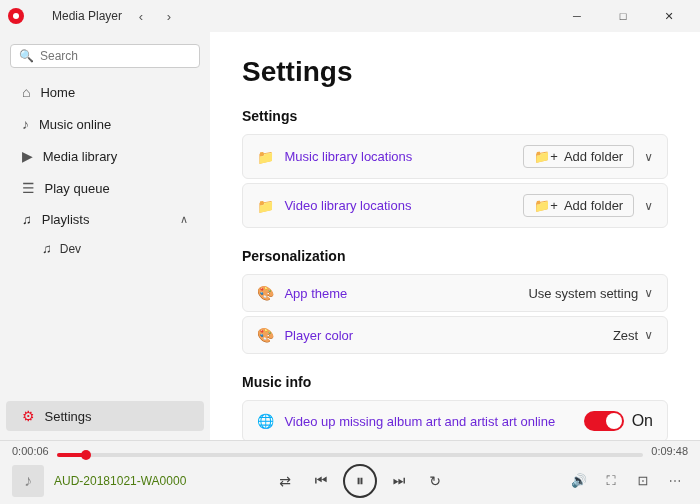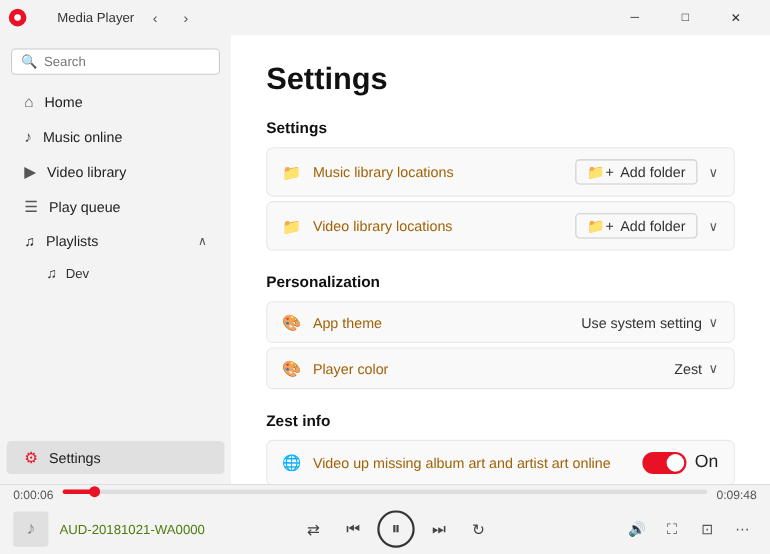--- a/index.html
+++ b/index.html
@@ -188,21 +188,21 @@
       background: #f9f9f9;
       border: 1px solid #e8e8e8;
       border-radius: 6px;
       margin-bottom: 4px;
       gap: 10px;
     }
     .settings-row .row-icon { color: #555; font-size: 14px; }
     .settings-row .row-label {
       flex: 1;
       font-size: 13px;
-      color: #a16207;
+      color: #6d28d9;
     }
     .settings-row .row-action {
       display: flex;
       align-items: center;
       gap: 6px;
       font-size: 13px;
       color: #333;
       cursor: pointer;
       background: none;
       border: 1px solid #ccc;
@@ -256,21 +256,21 @@
     .player-bar {
       height: 64px;
       background: #f3f3f3;
       border-top: 1px solid #ddd;
       flex-shrink: 0;
       display: flex;
       flex-direction: column;
     }
     .progress-row {
       display: flex;
-      align-items: flex-start;
+      align-items: flex-end;
       gap: 8px;
       padding: 4px 12px 0;
     }
     .time-label { font-size: 11px; color: #555; min-width: 36px; }
     .progress-bar-container {
       flex: 1;
       height: 4px;
       background: #ddd;
       border-radius: 2px;
       position: relative;
@@ -403,21 +403,21 @@
       <div class="nav-item">
         <span class="nav-icon">⌂</span>
         <span>Home</span>
       </div>
       <div class="nav-item">
         <span class="nav-icon">♪</span>
         <span>Music online</span>
       </div>
       <div class="nav-item">
         <span class="nav-icon">▶</span>
-        <span>Video library</span>
+        <span>Media library</span>
       </div>
       <div class="nav-item">
         <span class="nav-icon">☰</span>
         <span>Play queue</span>
       </div>
 
       <div class="playlists-header">
         <div class="playlists-left">
           <span class="nav-icon">♫</span>
           <span>Playlists</span>
@@ -482,21 +482,21 @@
         <span class="row-icon">🎨</span>
         <span class="row-label">Player color</span>
         <div class="settings-row-value">
           <span>Zest</span>
           <span class="chevron">∨</span>
         </div>
       </div>
     </div>
 
     <div class="section-block">
-      <div class="section-title">Zest info</div>
+      <div class="section-title">Music info</div>
 
       <div class="settings-row">
         <span class="row-icon">🌐</span>
         <span class="row-label">Video up missing album art and artist art online</span>
         <div class="toggle-container">
           <div class="toggle"></div>
           <span class="toggle-label">On</span>
         </div>
       </div>
     </div>

